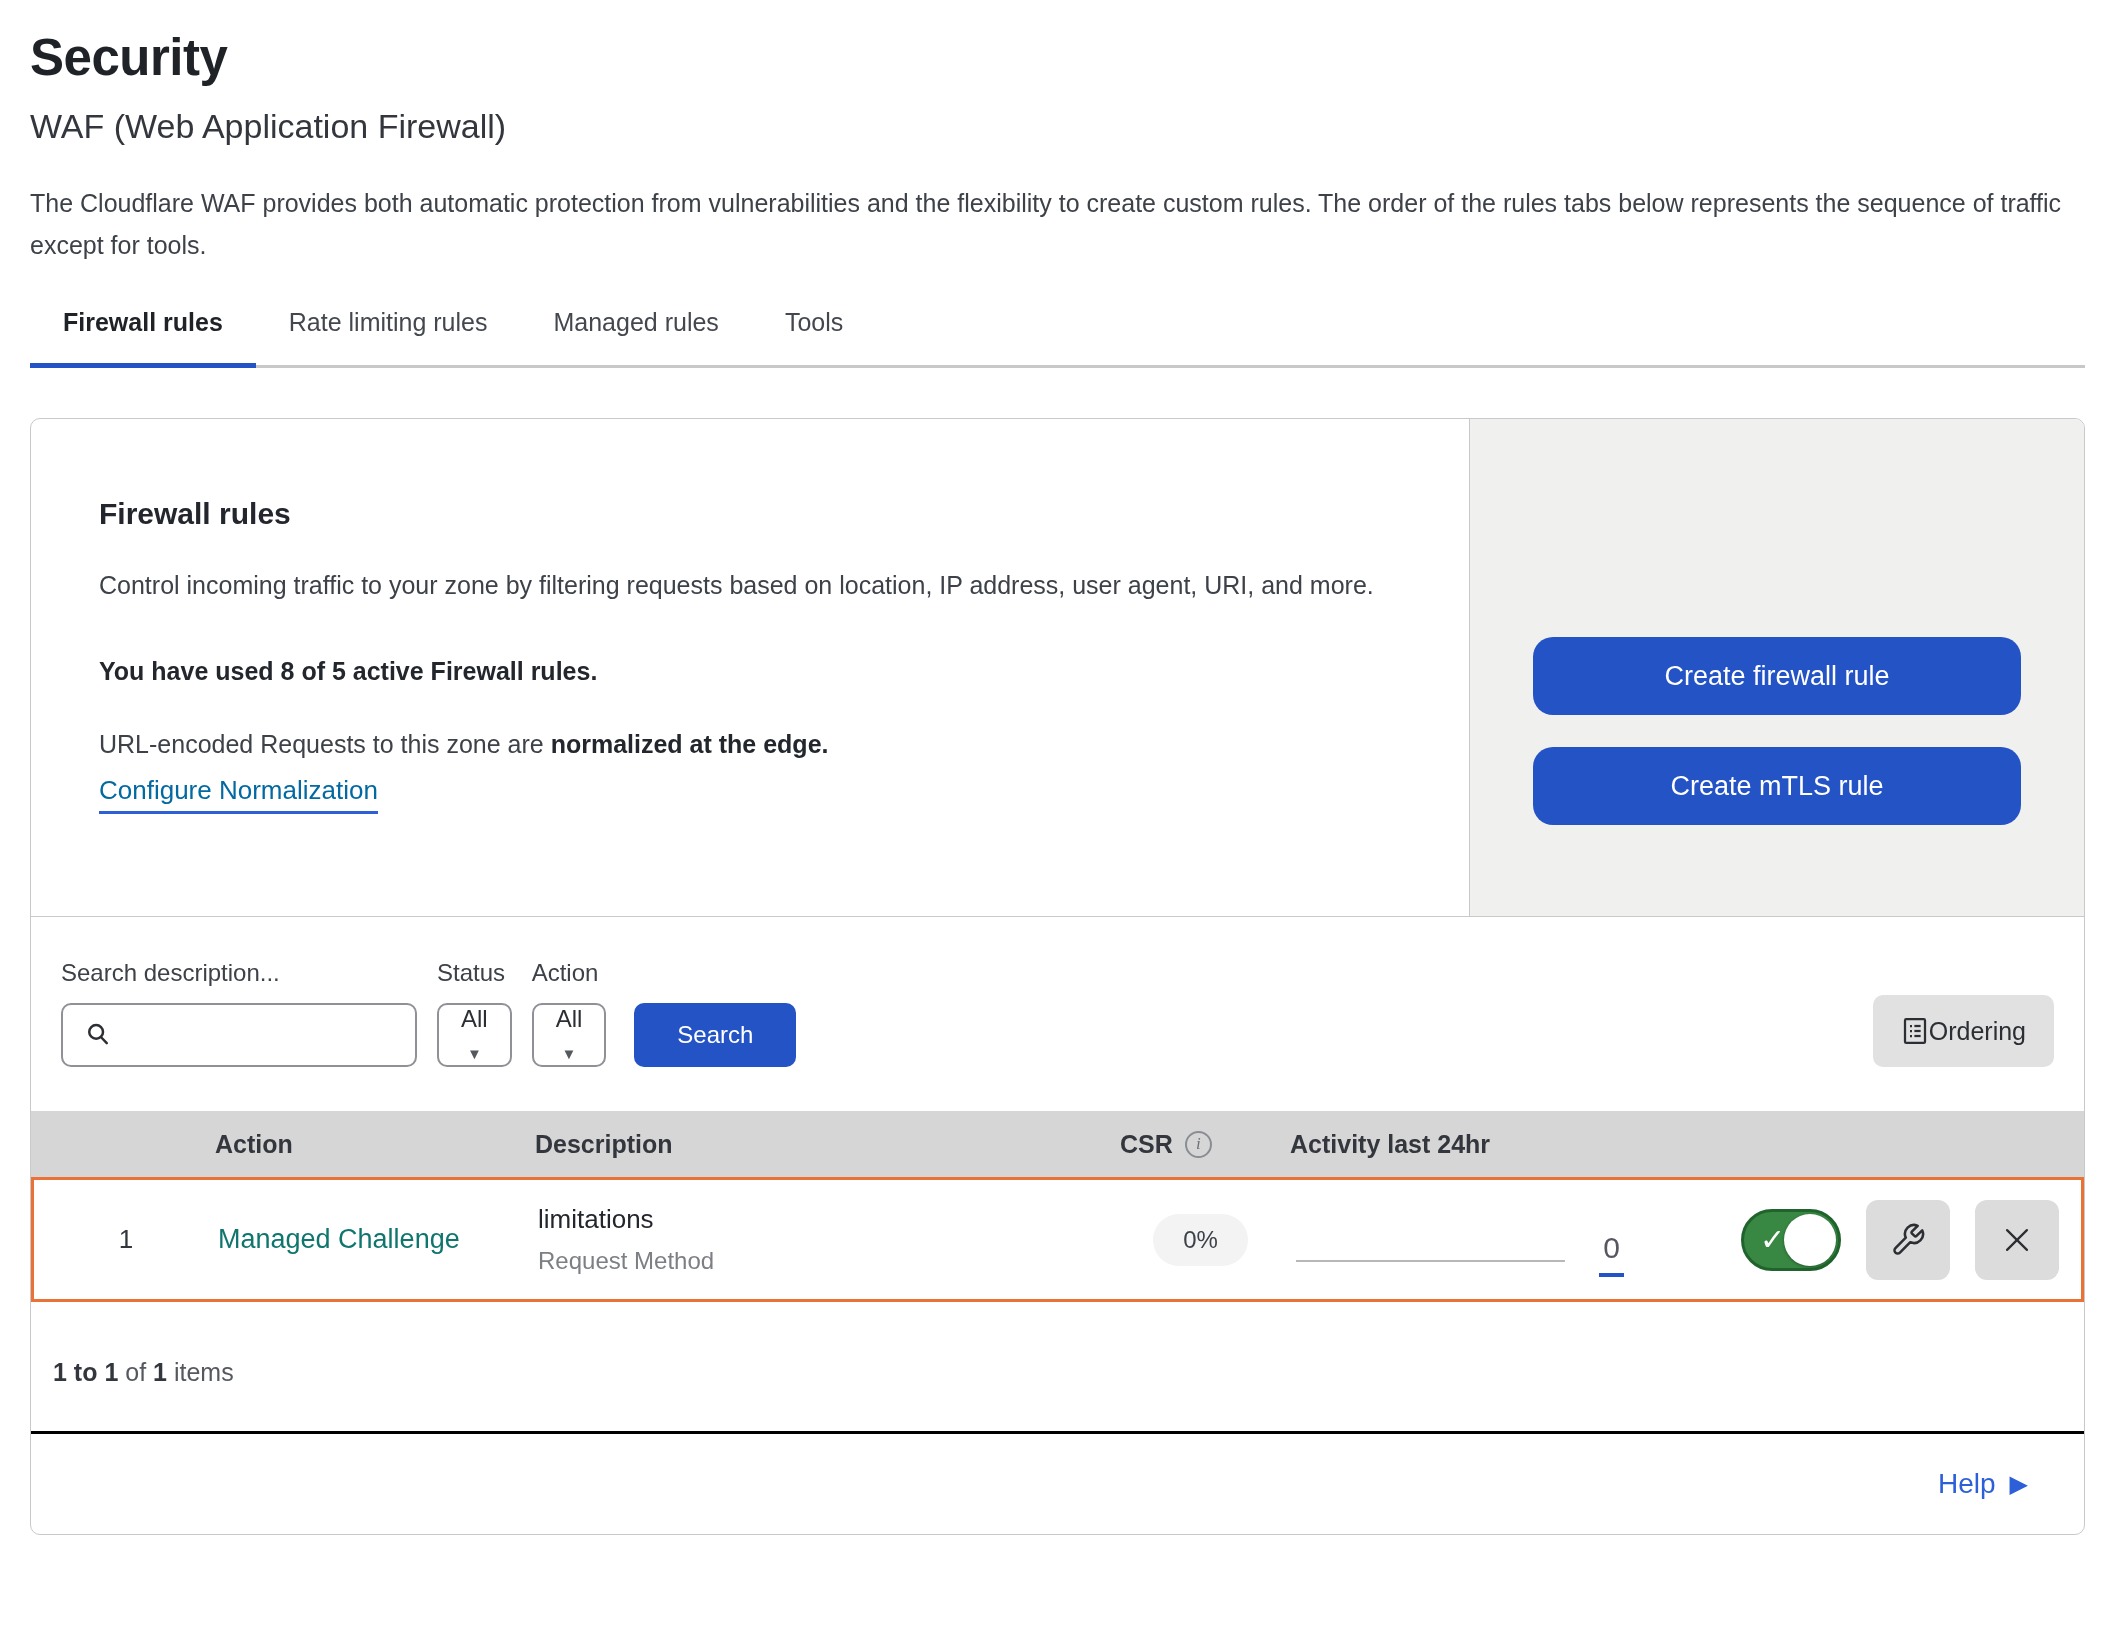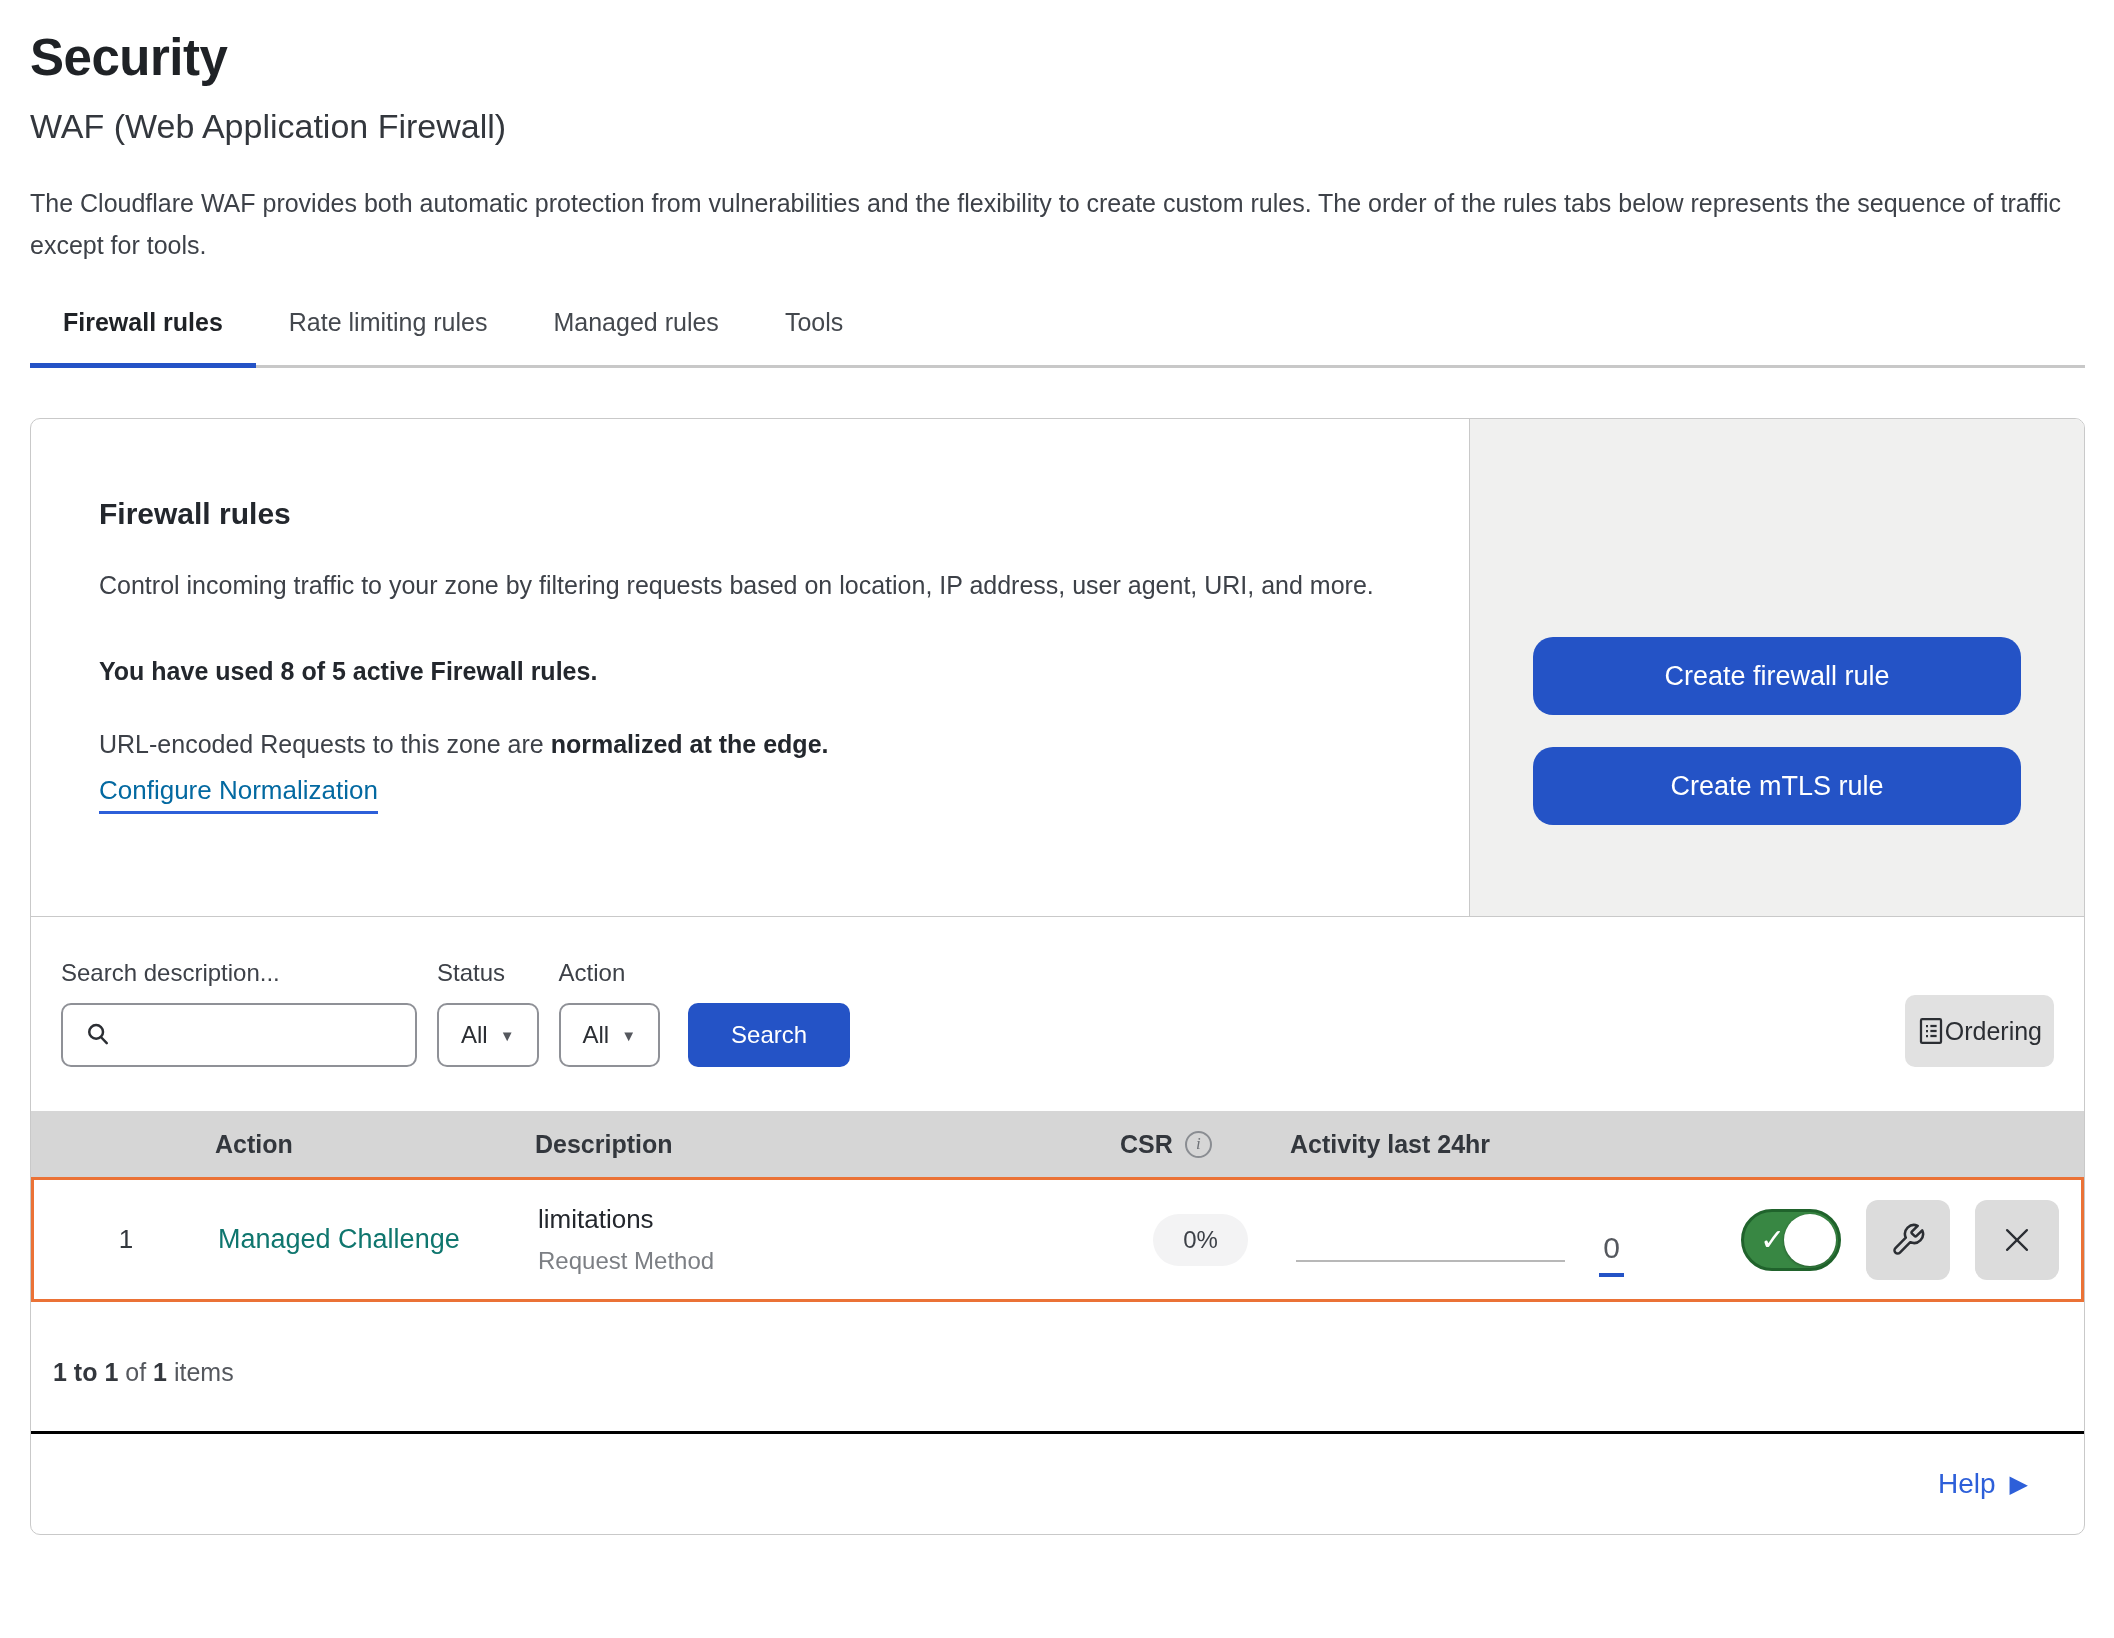--- a/index.html
+++ b/index.html
@@ -51,30 +51,30 @@
   .filters { display: flex; align-items: flex-end; padding: 42px 30px 44px 30px; }
   .filter-group { display: flex; flex-direction: column; margin-right: 20px; }
   .filter-label { font-size: 24px; color: #3d4148; margin-bottom: 16px; }
   .search-box {
     width: 356px; height: 64px; border: 2px solid #8f9197; border-radius: 10px;
     display: flex; align-items: center; padding-left: 20px; background: #fff;
   }
   .search-box input { border: none; outline: none; font-size: 24px; width: 280px; margin-left: 14px; font-family: inherit; }
   .select-box {
     height: 64px; border: 2px solid #8f9197; border-radius: 10px; background: #fff;
-    display: flex; align-items: center; gap: 12px; padding: 0 22px; font-size: 24px; color: #2b2e33; cursor: pointer;
+    display: flex; align-items: center; gap: 12px; padding: 0 22px; font-size: 24px; color: #2b2e33; cursor: pointer; flex-direction: column;
   }
   .caret { font-size: 15px; color: #55585e; }
   .search-btn {
     height: 64px; padding: 0 43px; background: #2453c6; color: #fff; font-size: 24px;
     border: none; border-radius: 10px; margin-left: 8px; font-family: inherit; cursor: pointer;
   }
   .filters .spacer { flex: 1; }
   .ordering-btn {
-    height: 72px; padding: 0 12px; background: #e1e1e1; color: #2b2e33; font-size: 25px;
+    height: 72px; padding: 0 28px; background: #e1e1e1; color: #2b2e33; font-size: 25px;
     border: none; border-radius: 10px; display: flex; align-items: center; 
     font-family: inherit; cursor: pointer;
   }
 
   
   .grid { display: grid; grid-template-columns: 184px 320px 585px 155px 356px 1fr; align-items: center; }
   .table-head { background: #d6d6d6; height: 66px; font-size: 25px; font-weight: 700; color: #33373d; }
   .th-csr { display: flex; align-items: center; gap: 12px; }
   .info-icon {
     width: 27px; height: 27px; border: 2px solid #8a8d92; border-radius: 50%; color: #6f7277;

